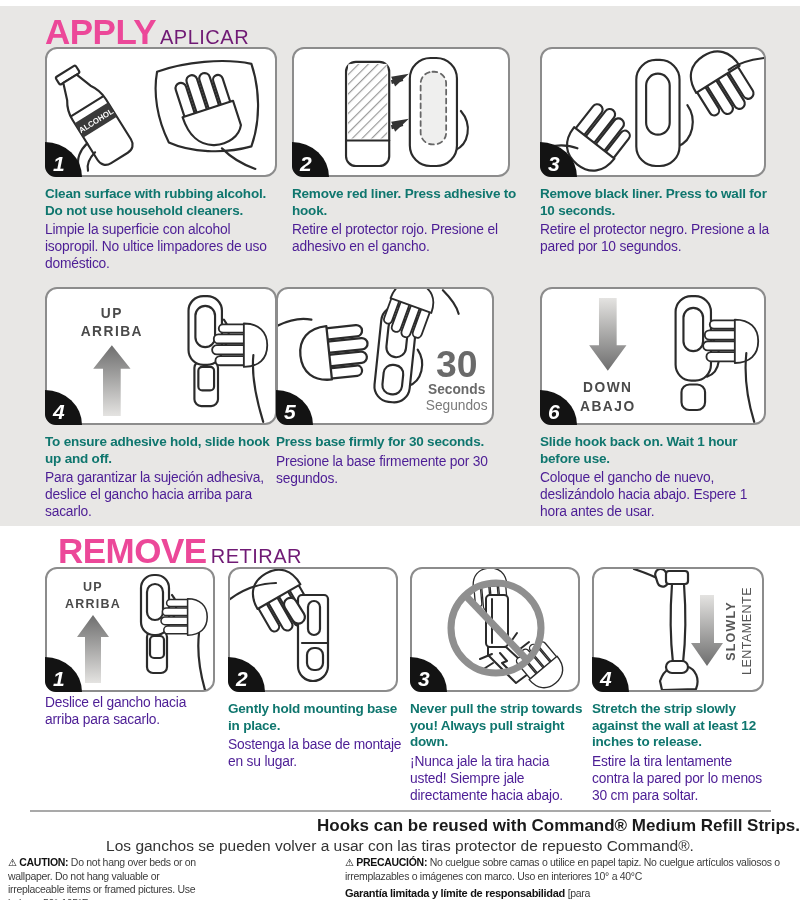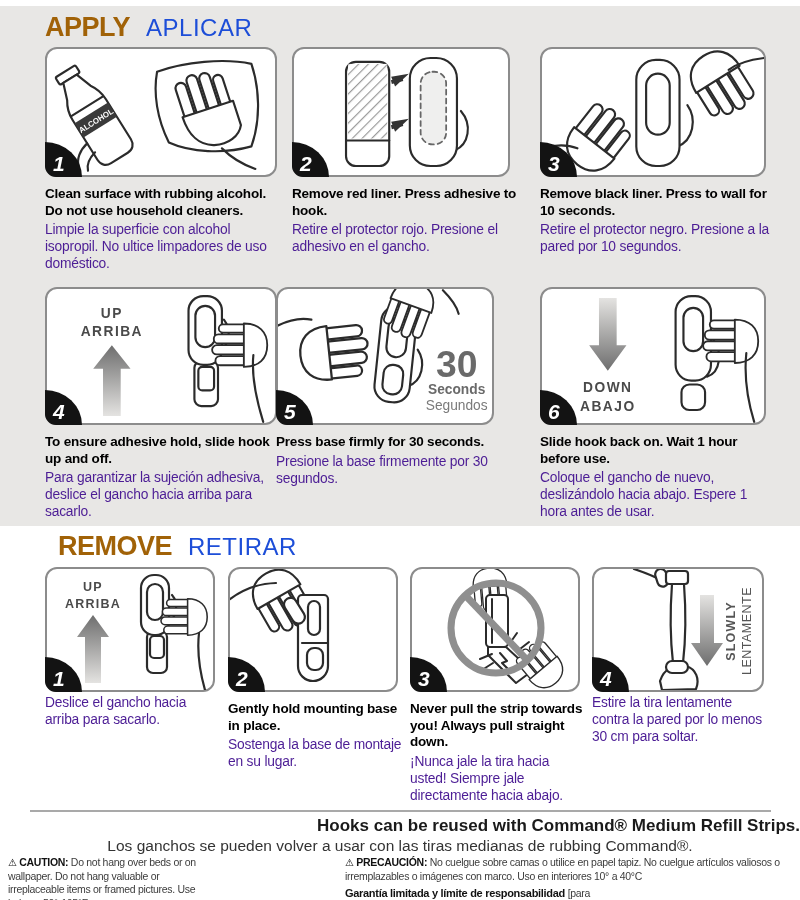--- a/index.html
+++ b/index.html
@@ -4,39 +4,39 @@
 <style>
   html,body{margin:0;padding:0;}
   body{
     width:800px;height:900px;position:relative;overflow:hidden;
     background:#ffffff;
     font-family:"Liberation Sans","DejaVu Sans",sans-serif;
     -webkit-font-smoothing:antialiased;
   }
   .gray-bg{position:absolute;left:0;top:6px;width:800px;height:520px;background:#e8e7e5;}
   .sec-title{position:absolute;white-space:nowrap;}
-  .sec-title .t-en{font-size:27px;font-weight:900;letter-spacing:-0.5px;color:#a16207;}
-  .sec-title .t-es{font-size:24px;font-weight:400;letter-spacing:0.5px;color:#1d4ed8;margin-left:16px;}
+  .sec-title .t-en{font-size:35px;font-weight:900;letter-spacing:-0.5px;color:#ec4899;}
+  .sec-title .t-es{font-size:20px;font-weight:400;letter-spacing:0.5px;color:#701a75;margin-left:4px;}
   .step{position:absolute;}
   .illus{
     position:relative;background:#fff;border:2px solid #8c8c8c;border-radius:12px;
     box-sizing:border-box;
   }
   .illus svg{position:absolute;left:0;top:0;width:100%;height:100%;}
   .badge{
     position:absolute;left:-2px;bottom:-2px;width:37px;height:35px;background:#131313;
     border-top-right-radius:100% 100%;border-bottom-left-radius:11px;
   }
   .badge span{
     position:absolute;left:8px;bottom:1px;color:#ffffff;
     font-size:21px;font-weight:700;font-style:italic;
   }
   .cap-en{
     margin:9px 0 2px 0;font-size:13.5px;line-height:16.5px;font-weight:700;
-    color:#000000;letter-spacing:-0.2px;
+    color:#0f766e;letter-spacing:-0.2px;
   }
   .cap-es{
     margin:2px 0 0 0;font-size:13.8px;line-height:17px;font-weight:400;
     color:#4c1d95;letter-spacing:-0.2px;
   }
   .rule{position:absolute;left:30px;top:810px;width:741px;height:2px;background:#a9a9a9;}
   .reuse-en{
     position:absolute;left:0;top:816px;width:800px;text-align:right;margin:0;
     font-size:17px;font-weight:700;color:#1a1a1a;
   }
@@ -414,25 +414,26 @@
         <rect x="72" y="92" width="22" height="12" rx="6"></rect>
       </g>
       <polygon points="106,26 120,26 120,74 129,74 113,97 97,74 106,74" fill="url(#gR4)"></polygon>
       <text x="141" y="62" text-anchor="middle" transform="rotate(-90 141 62)" font-size="12.5" font-weight="bold" fill="#555" letter-spacing="1.2">SLOWLY</text>
       <text x="157" y="62" text-anchor="middle" transform="rotate(-90 157 62)" font-size="12.5" fill="#555" letter-spacing="0.5">LENTAMENTE</text>
     </svg>
     <div class="badge">
         <span>4</span>
       </div>
   </div>
+  <p class="cap-en">Stretch the strip slowly against the wall at least 12 inches to release.</p>
   <p class="cap-es">Estire la tira lentamente contra la pared por lo menos 30 cm para soltar.</p>
 </div>
 
 <div class="rule"></div>
 <p class="reuse-en">Hooks can be reused with Command® Medium Refill Strips.</p>
-<p class="reuse-es">Los ganchos se pueden volver a usar con las tiras medianas de rubbing Command®.</p>
+<p class="reuse-es">Los ganchos se pueden volver a usar con las tiras protector de repuesto Command®.</p>
 
 <p class="caution" style="left:8px;top:856px;width:208px;"><span class="warn">⚠</span> <b>CAUTION:</b> <span>Do not hang over beds or on wallpaper. Do not hang valuable or irreplaceable items or framed pictures. Use indoors 50°-105°F</span></p>
 
 <div style="position:absolute;left:345px;top:856px;width:452px;">
   <p class="caution" style="position:static;"><span class="warn">⚠</span> <b>PRECAUCIÓN:</b> <span>No cuelgue sobre camas o utilice en papel tapiz. No cuelgue artículos valiosos o irremplazables o imágenes con marco. Uso en interiores 10° a 40°C</span></p>
   <p class="warranty"><b>Garantía limitada y límite de responsabilidad</b> <span>[para</span></p>
 </div>
 
 </body></html>

